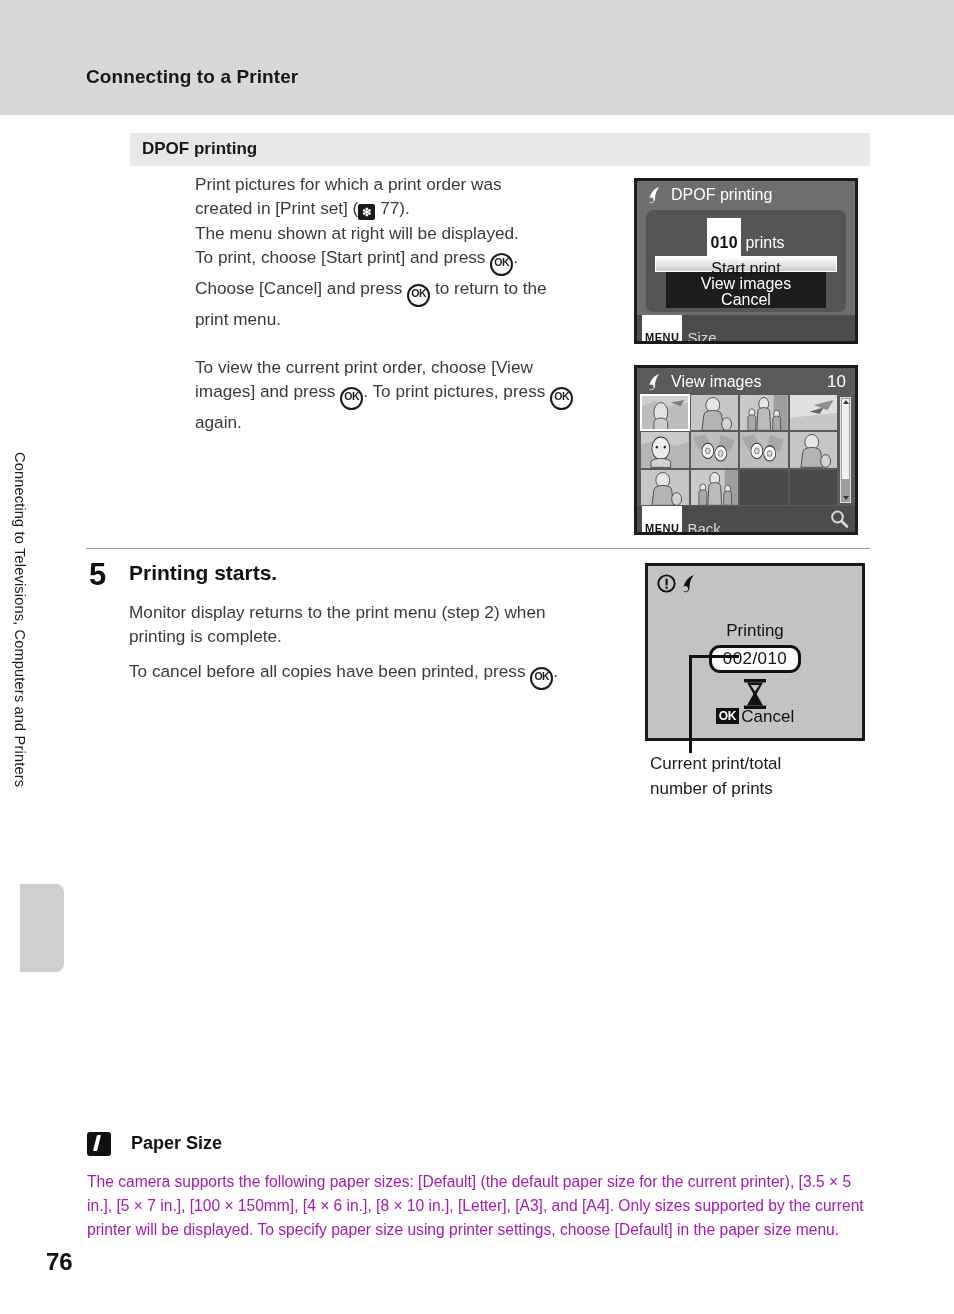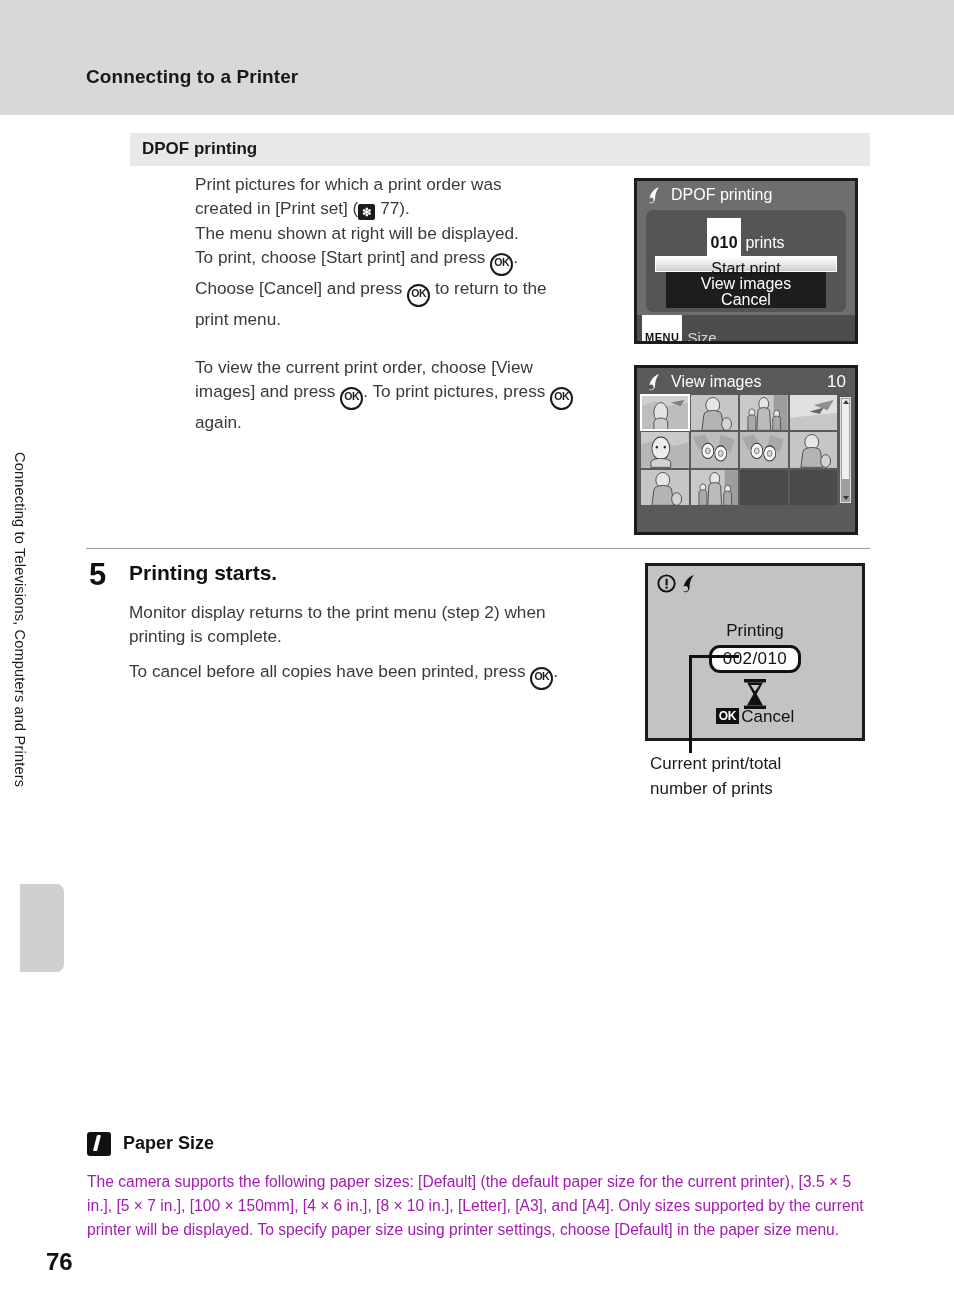--- a/index.html
+++ b/index.html
@@ -372,21 +372,21 @@
     content: "";
     position: absolute;
     left: 8px; top: 3px;
     width: 4px; height: 16px;
     background: #ffffff;
     transform: skewX(-14deg);
     border-radius: 1px;
   }
   .note-title {
     position: absolute;
-    left: 123px; top: 1133px;
+    left: 131px; top: 1133px;
     font-size: 18px;
     font-weight: 700;
     color: #111111;
   }
   .note-body {
     position: absolute;
     left: 87px; top: 1170px;
     width: 790px;
     font-size: 15.6px;
     line-height: 24px;
@@ -568,20 +568,29 @@
     <div class="thumb empty"></div>
     <div class="thumb empty"></div>
   </div>
 
   <div class="scrollbar">
     <div class="thumbar"></div>
     <div class="arr up"></div>
     <div class="arr down"></div>
   </div>
 
+  <div class="screen-footer">
+    <span class="menu-badge">MENU</span><span>Back</span>
+    <span class="magnifier">
+      <svg width="20" height="20" viewBox="0 0 20 20" aria-hidden="true">
+        <circle cx="8.5" cy="8" r="5.4" fill="none" stroke="#d6d6d6" stroke-width="2"></circle>
+        <line x1="12.5" y1="12" x2="18" y2="17.5" stroke="#d6d6d6" stroke-width="2.6" stroke-linecap="round"></line>
+      </svg>
+    </span>
+  </div>
 </div>
 
 <div class="rule"></div>
 <div class="step-num">5</div>
 <div class="step-title">Printing starts.</div>
 <div class="step-body step-body-1">Monitor display returns to the print menu (step 2) when
 printing is complete.</div>
 <div class="step-body step-body-2"><span>To cancel before all copies have been printed, press </span><span class="ok-glyph">OK</span><span>.</span></div>
 
 <div class="screen screen-print">

